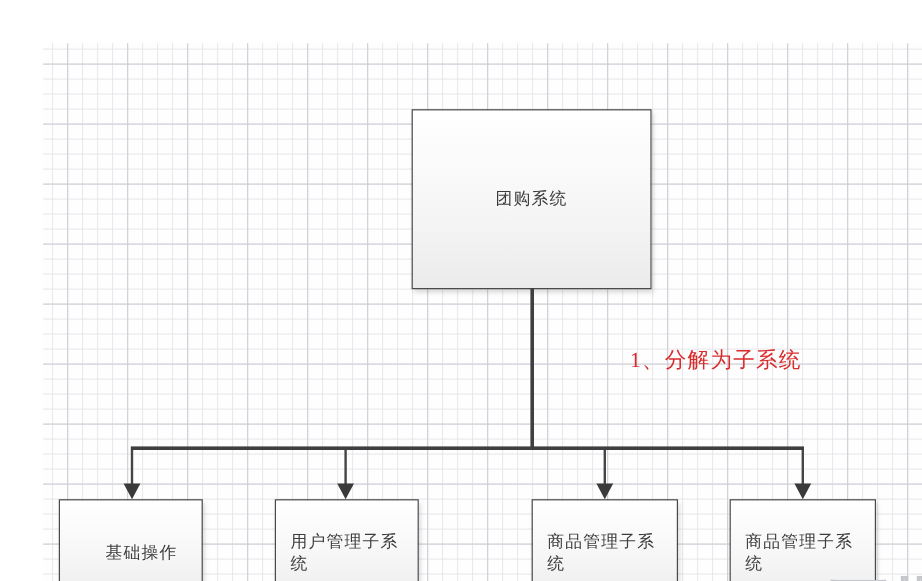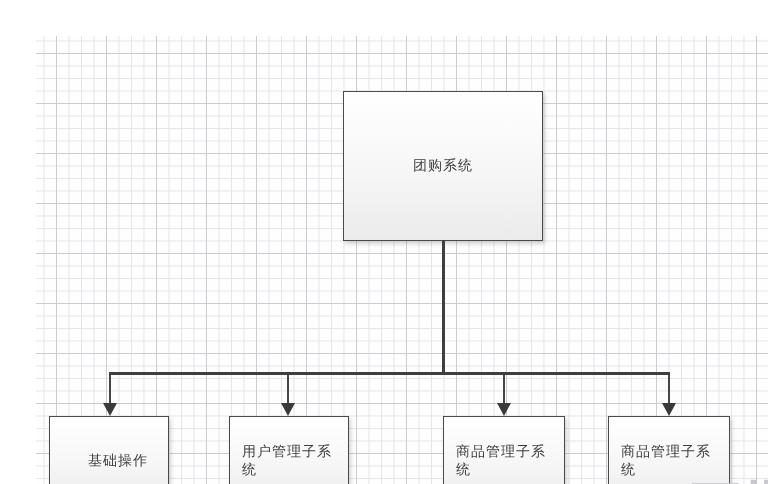--- a/index.html
+++ b/index.html
@@ -130,19 +130,20 @@
   </div>
   <div class="node node-child child-2">
     <span>商品管理子系统</span>
   </div>
   <div class="node node-child child-3">
     <span>商品管理子系统</span>
   </div>
 
   <div class="line tail"></div>
 
+  <div class="annotation">1、分解为子系统</div>
 
   <div class="watermark">
     <div class="wm-logo">下载吧</div>
     <div class="wm-url">www.xiazaiba.com</div>
   </div>
 
 </div>
 
 </body></html>

